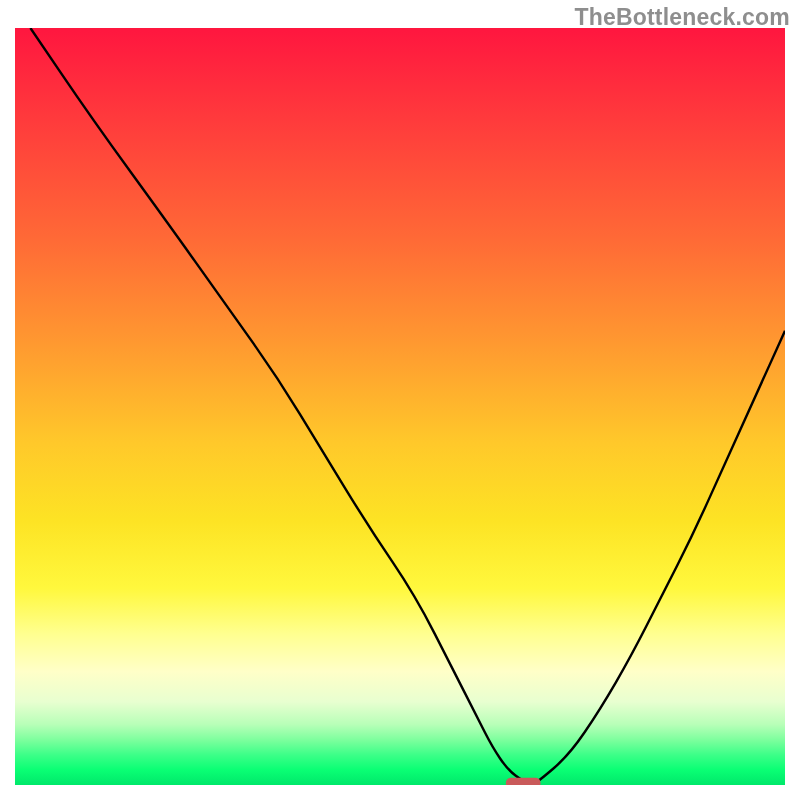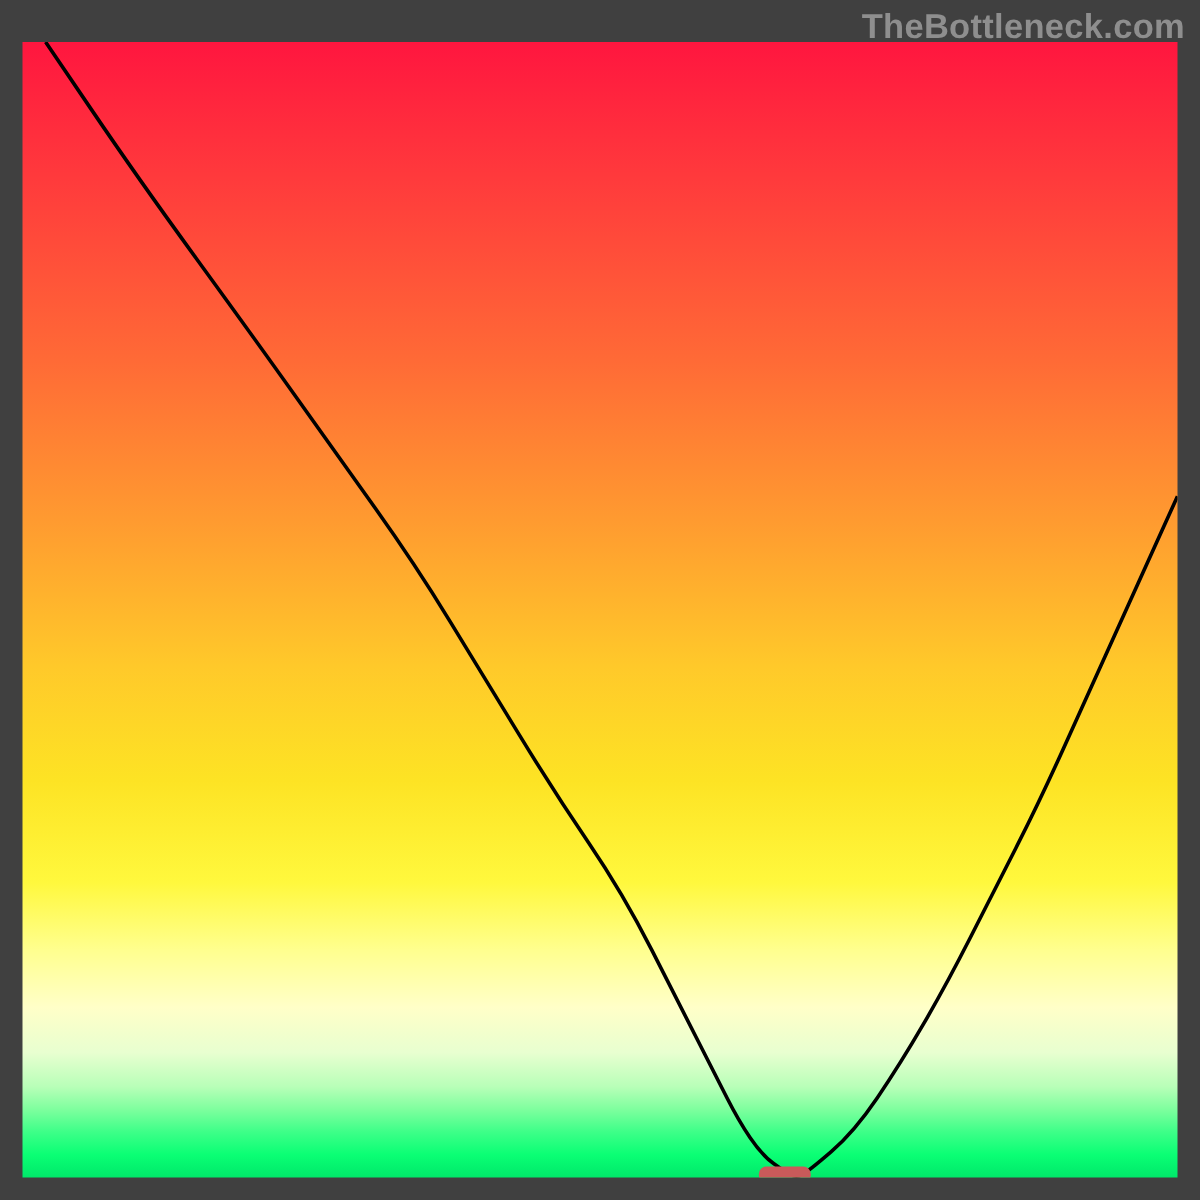--- a/index.html
+++ b/index.html
@@ -9,21 +9,21 @@
     height: 800px;
     background: #000;
     overflow: hidden;
   }
   .frame {
     position: absolute;
     left: 0;
     top: 0;
     width: 800px;
     height: 800px;
-    background: #404040;
+    background: #ffffff;
   }
   .plot {
     position: absolute;
     left: 15px;
     top: 28px;
     width: 770px;
     height: 757px;
     background: linear-gradient(to bottom,
       #ff163f 0%,
       #ff3a3c 12%,

